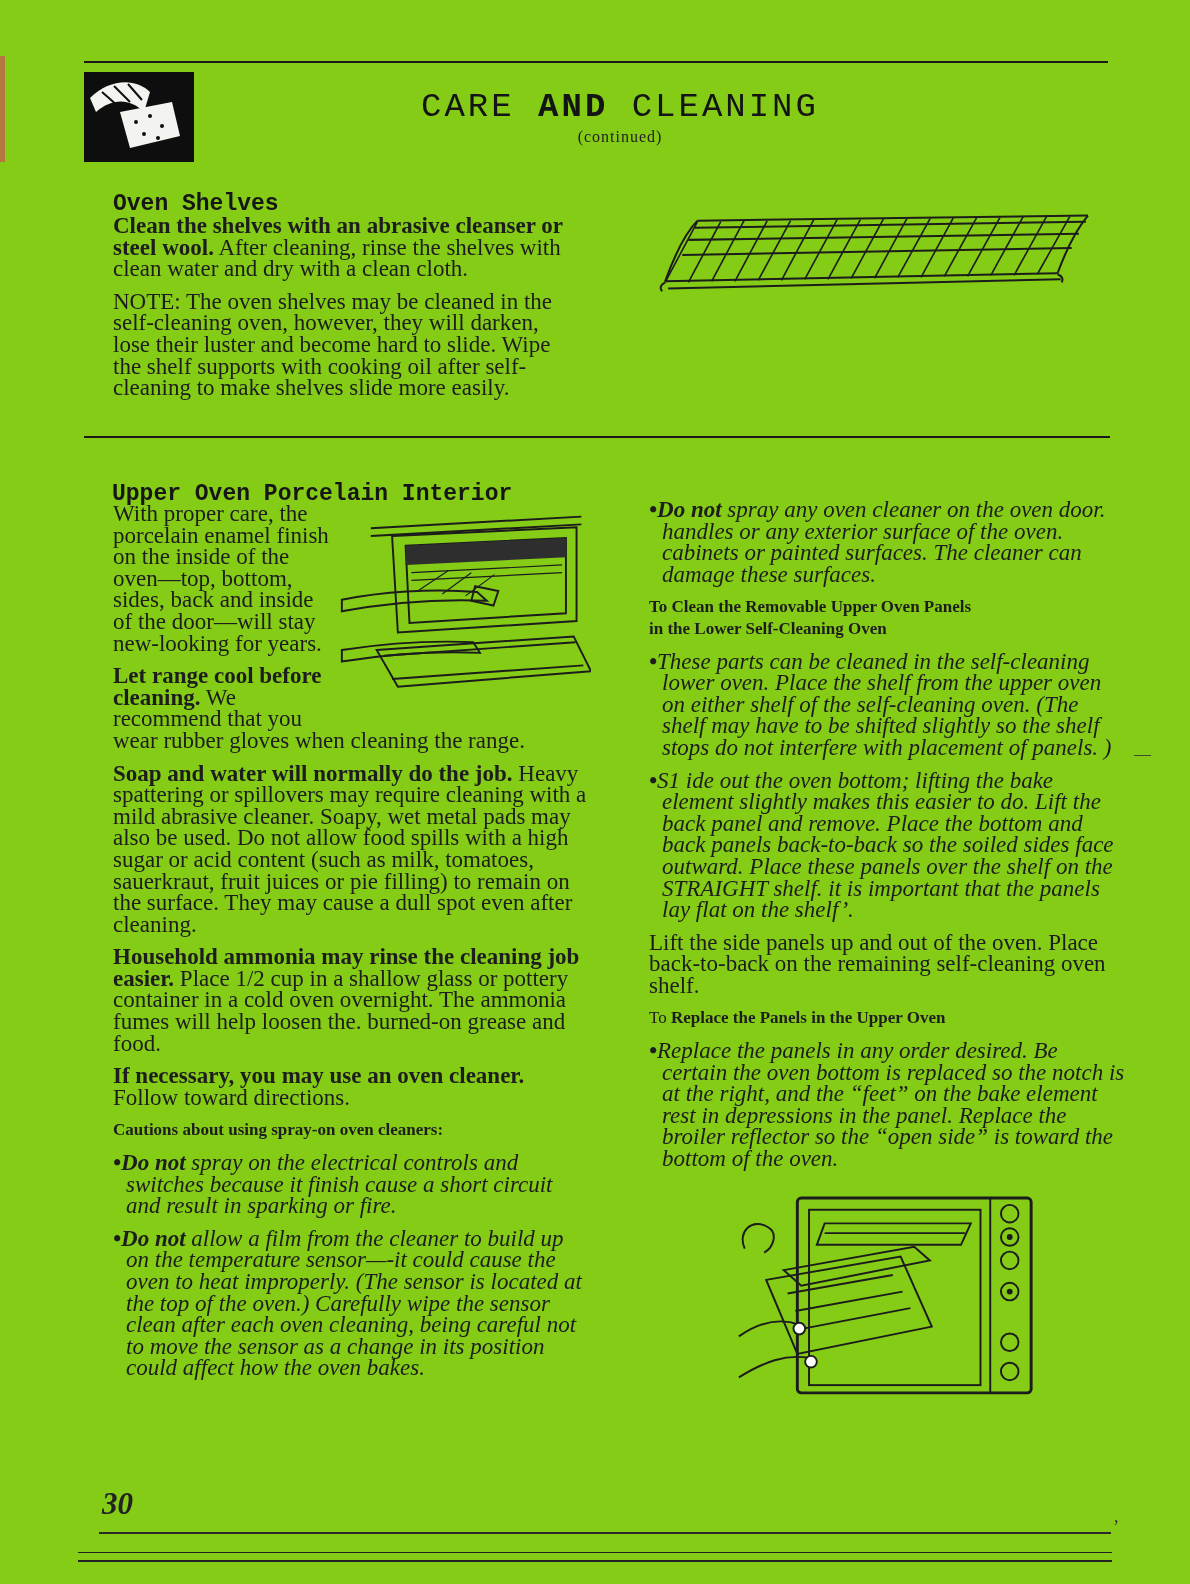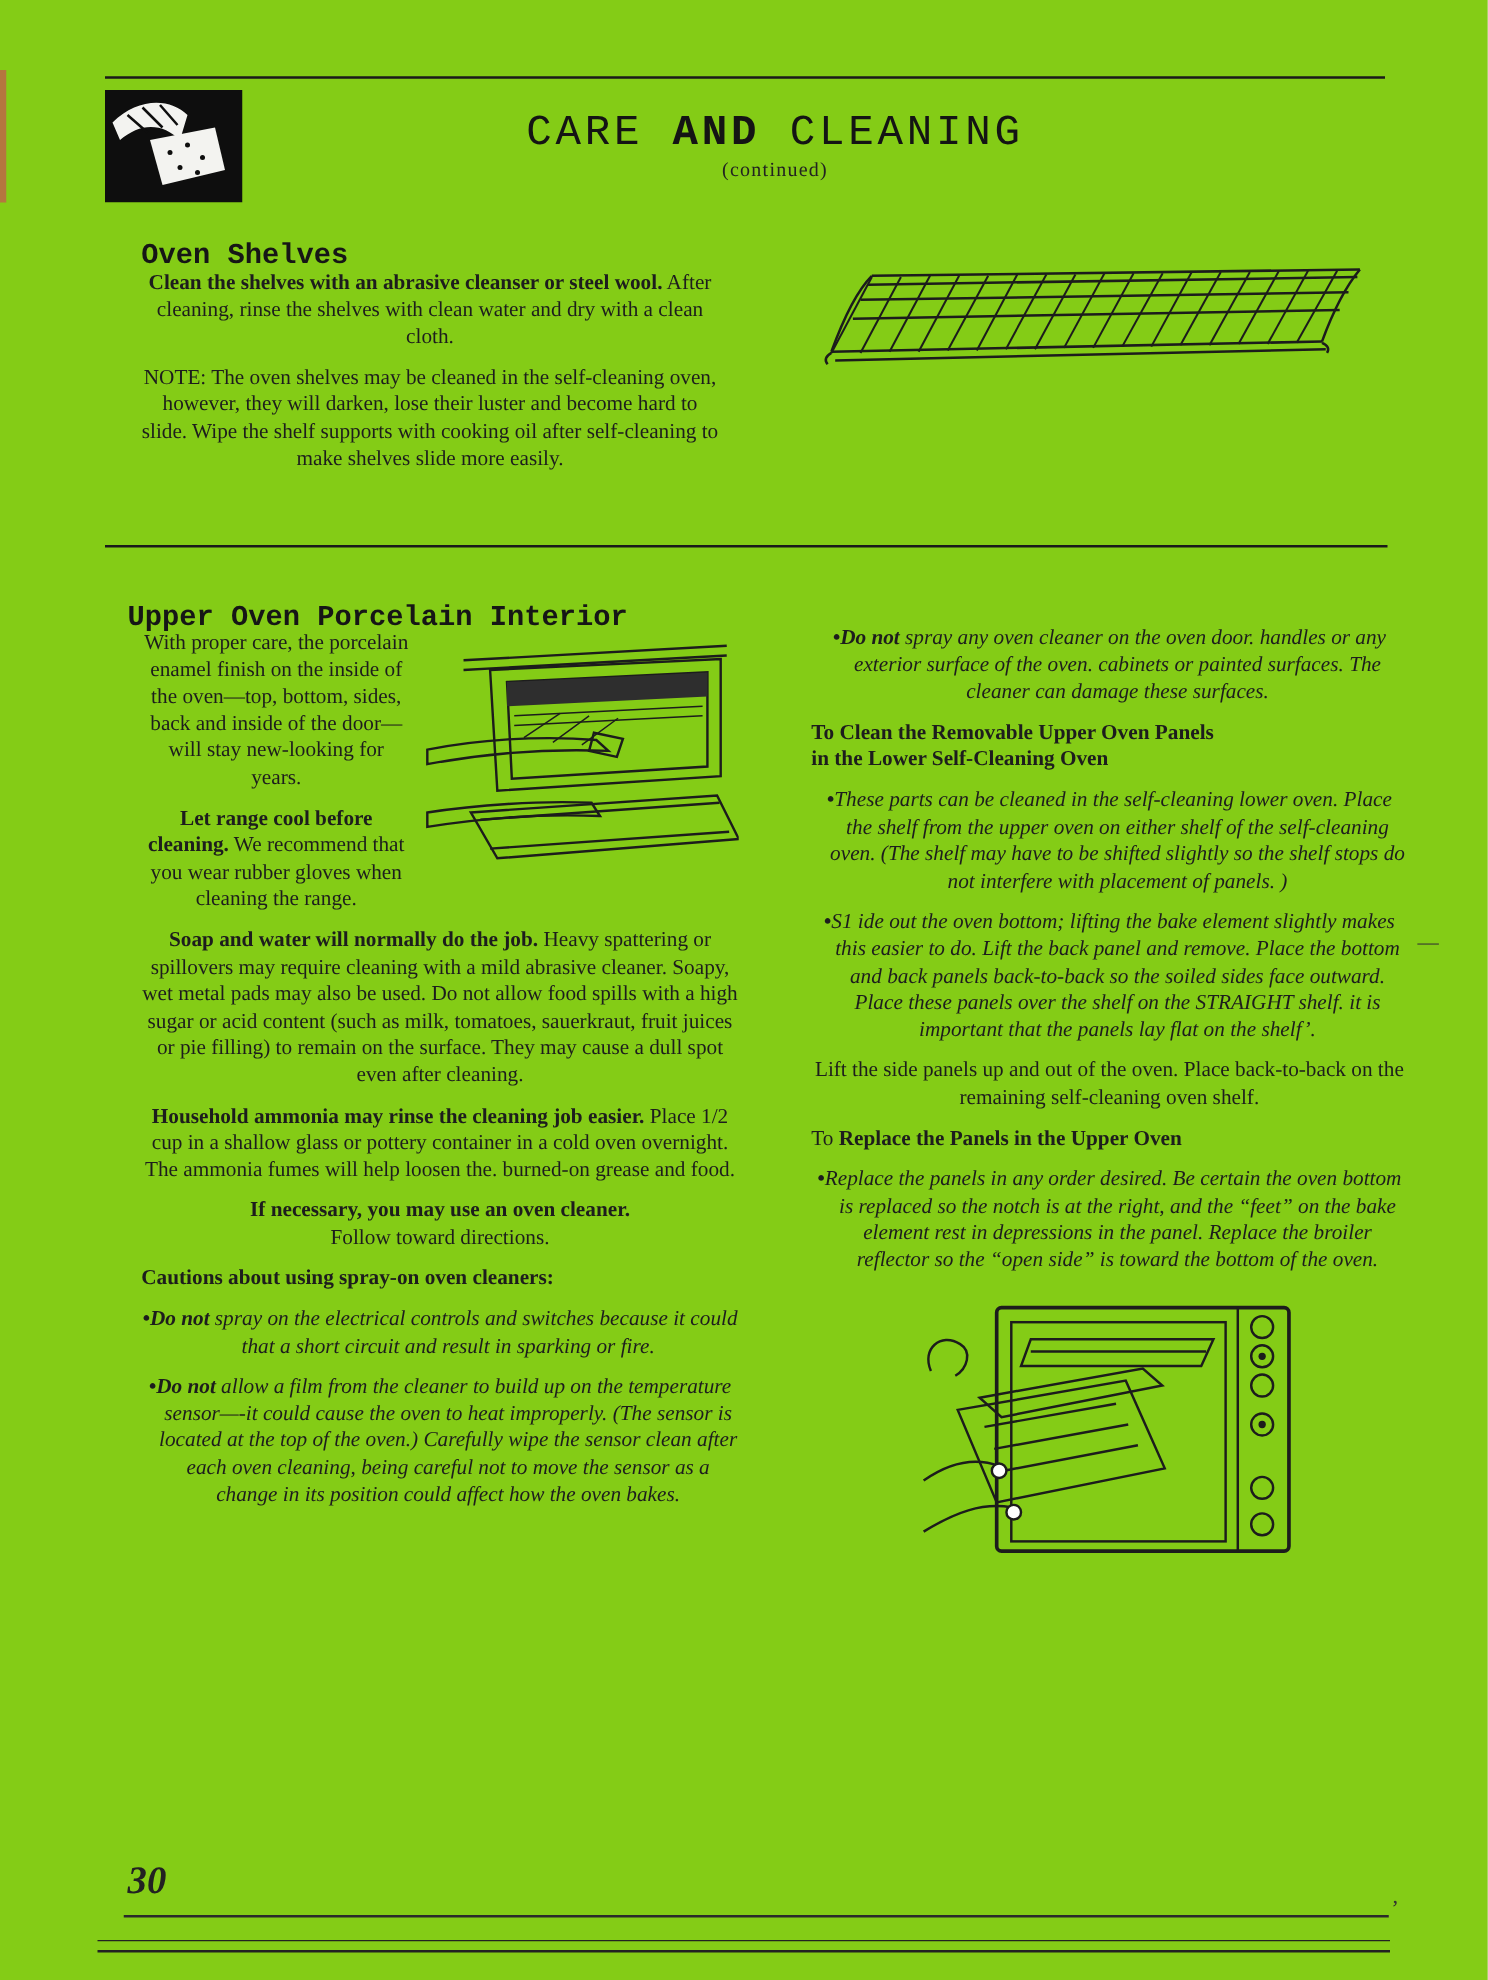--- a/index.html
+++ b/index.html
@@ -13,21 +13,21 @@
   
   .header-block { position:absolute; left:46px; top:88px; width:1148px; text-align:center; }
   .doc-title { font-family:"Liberation Mono", monospace; font-size:34px; letter-spacing:3px; white-space:nowrap; color:#141414; }
   .doc-title .and { font-weight:bold; }
   .doc-subtitle { font-size:16px; letter-spacing:1px; margin-top:2px; color:#222; }
   .care-icon { position:absolute; left:84px; top:72px; width:110px; height:90px; }
   .left-edge-mark { position:absolute; left:0; top:56px; width:5px; height:106px; background:#c2604a; opacity:.8; }
 
   
   .section-heading { position:absolute; font-size:23px; font-weight:bold; color:#161616;font-family:Liberation Mono, monospace; }
-  .body { font-size:17px; line-height:21.6px; margin:0 0 11px 0;text-align:center; }
+  .body { font-size:23px; line-height:21.6px; margin:0 0 11px 0; }
   .lead { font-weight:bold; }
   .subhead { font-size:17px; line-height:21.6px; font-weight:bold; margin:3px 0 11px 0; }
   .bullet { padding-left:13px; text-indent:-13px;font-style:italic; }
   .col { position:absolute; }
   #oven-shelves-text { left:113px; top:215px; width:462px; }
   #left-col  { left:113px; top:503px; width:478px; }
   #right-col { left:649px; top:499px; width:477px; }
 
   .interior-fig { float:right; width:252px; height:198px; margin:4px 0 6px 10px; }
   .rack-fig { position:absolute; left:655px; top:206px; width:440px; height:90px; }
@@ -105,21 +105,21 @@
       <line x1="318" y1="11" x2="286" y2="69"></line>
         <line x1="341" y1="11" x2="309" y2="69"></line>
       <line x1="364" y1="10" x2="332" y2="68"></line>
         <line x1="387" y1="10" x2="355" y2="68"></line>
       <line x1="410" y1="10" x2="378" y2="67"></line>
     </g>
   </svg>
 
   <div class="rule" style="left:84px; top:436px; width:1026px; height:2px;"></div>
 
-  <h2 class="section-heading" style="left:102px; top:462px;">Upper Oven Porcelain Interior</h2>
+  <h2 class="section-heading" style="left:112px; top:462px;">Upper Oven Porcelain Interior</h2>
 
   <div class="col" id="left-col">
 
     <svg class="interior-fig" viewBox="0 0 255 205">
       <g class="ln" stroke-width="2">
         <path d="M30 22 L248 10"></path>
           <path d="M30 30 L248 18"></path>
         <path d="M52 30 L243 21 L243 118 L58 130 Z"></path>
         <path d="M66 40 L232 32 L232 110 L70 120 Z"></path>
       </g>
@@ -140,21 +140,21 @@
           <path d="M52 178 L250 164"></path>
       </g>
     </svg>
 
     <p class="body">With proper care, the porcelain enamel finish on the inside of the oven—top, bottom, sides, back and inside of the door—will stay new-looking for years.</p>
     <p class="body"><span class="lead">Let range cool before cleaning.</span><span> We recommend that you wear rubber gloves when cleaning the range.</span></p>
     <p class="body"><span class="lead">Soap and water will normally do the job.</span><span> Heavy spattering or spillovers may require cleaning with a mild abrasive cleaner. Soapy, wet metal pads may also be used. Do not allow food spills with a high sugar or acid content (such as milk, tomatoes, sauerkraut, fruit juices or pie filling) to remain on the surface. They may cause a dull spot even after cleaning.</span></p>
     <p class="body"><span class="lead">Household ammonia may rinse the cleaning job easier.</span><span> Place 1/2 cup in a shallow glass or pottery container in a cold oven overnight. The ammonia fumes will help loosen the. burned-on grease and food.</span></p>
     <p class="body"><span class="lead">If necessary, you may use an oven cleaner.</span><br><span>Follow toward directions.</span></p>
     <p class="subhead">Cautions about using spray-on oven cleaners:</p>
-    <p class="body bullet"><span class="lead">•Do not</span><span> spray on the electrical controls and switches because it could that a short circuit and result in sparking or fire.</span></p>
+    <p class="body bullet"><span class="lead">•Do not</span><span> spray on the electrical controls and switches because it finish cause a short circuit and result in sparking or fire.</span></p>
     <p class="body bullet"><span class="lead">•Do not</span><span> allow a film from the cleaner to build up on the temperature sensor—-it could cause the oven to heat improperly. (The sensor is located at the top of the oven.) Carefully wipe the sensor clean after each oven cleaning, being careful not to move the sensor as a change in its position could affect how the oven bakes.</span></p>
   </div>
 
   <div class="col" id="right-col">
     <p class="body bullet"><span class="lead">•Do not</span><span> spray any oven cleaner on the oven door. handles or any exterior surface of the oven. cabinets or painted surfaces. The cleaner can damage these surfaces.</span></p>
     <p class="subhead"><span>To Clean the Removable Upper Oven Panels</span><br><span>in the Lower Self-Cleaning Oven</span></p>
     <p class="body bullet"><span class="lead">•</span><span>These parts can be cleaned in the self-cleaning lower oven. Place the shelf from the upper oven on either shelf of the self-cleaning oven. (The shelf may have to be shifted slightly so the shelf stops do not interfere with placement of panels. )</span></p>
     <p class="body bullet"><span class="lead">•</span><span>S1 ide out the oven bottom; lifting the bake element slightly makes this easier to do. Lift the back panel and remove. Place the bottom and back panels back-to-back so the soiled sides face outward. Place these panels over the shelf on the STRAIGHT shelf. it is important that the panels lay flat on the shelf’.</span></p>
     <p class="body">Lift the side panels up and out of the oven. Place back-to-back on the remaining self-cleaning oven shelf.</p>
     <p class="subhead"><span style="font-weight:normal">To </span><span>Replace the Panels in the Upper Oven</span></p>

